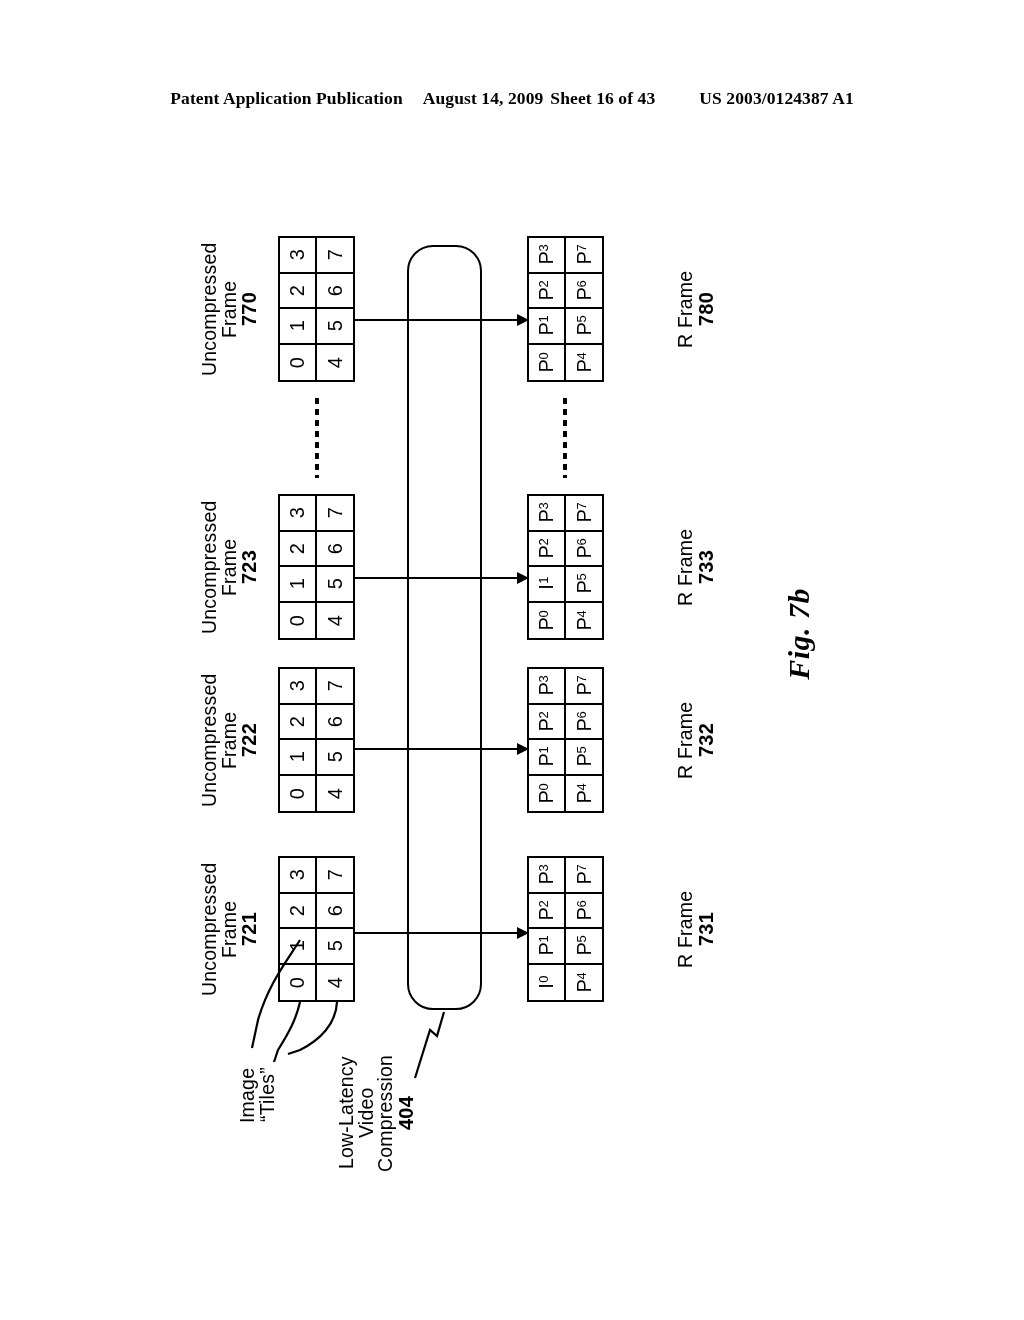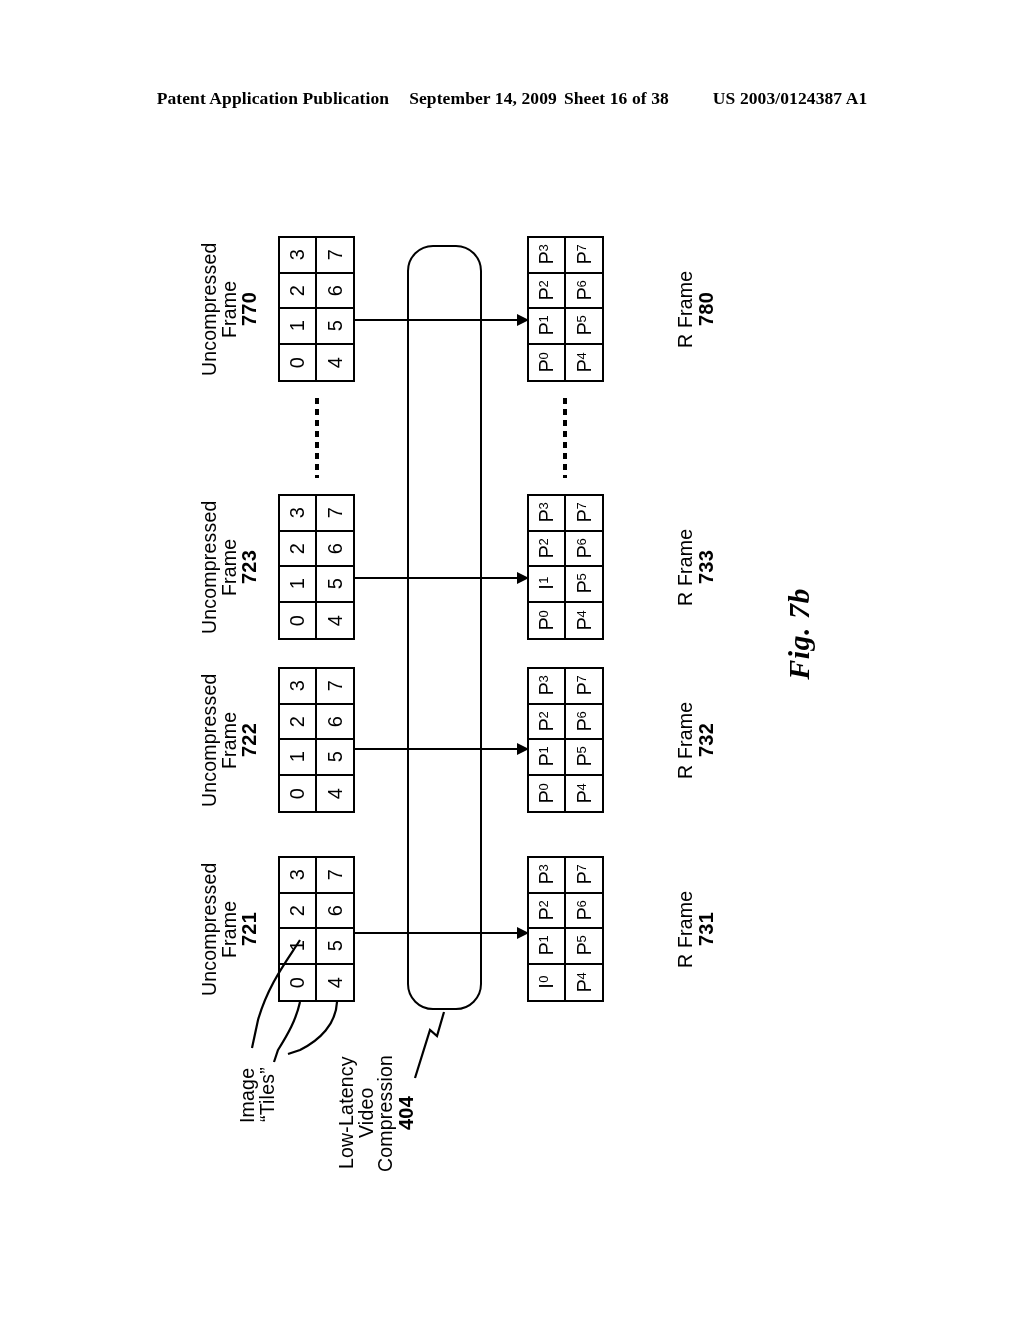--- a/index.html
+++ b/index.html
@@ -154,22 +154,22 @@
     font-size: 30px;
     letter-spacing: 0.5px;
     white-space: nowrap;
   }
 </style>
 </head>
 <body>
 
 <div id="page-header">
   <span class="hdr-pub">Patent Application Publication</span>
-  <span class="hdr-date">September 14, 2009</span>
-  <span class="hdr-sheet">Sheet 16 of 38</span>
+  <span class="hdr-date">August 14, 2009</span>
+  <span class="hdr-sheet">Sheet 16 of 43</span>
   <span class="hdr-num">US 2003/0124387 A1</span>
 </div>
 
 <div id="diagram">
 
   <div id="compression-block" style="left:407px; top:245px; width:75px; height:765px;"></div>
 
   <div class="rstack" style="left:200px; top:236px; height:146px;">
     <div class="ln">Uncompressed</div>
     <div class="ln">Frame</div>

